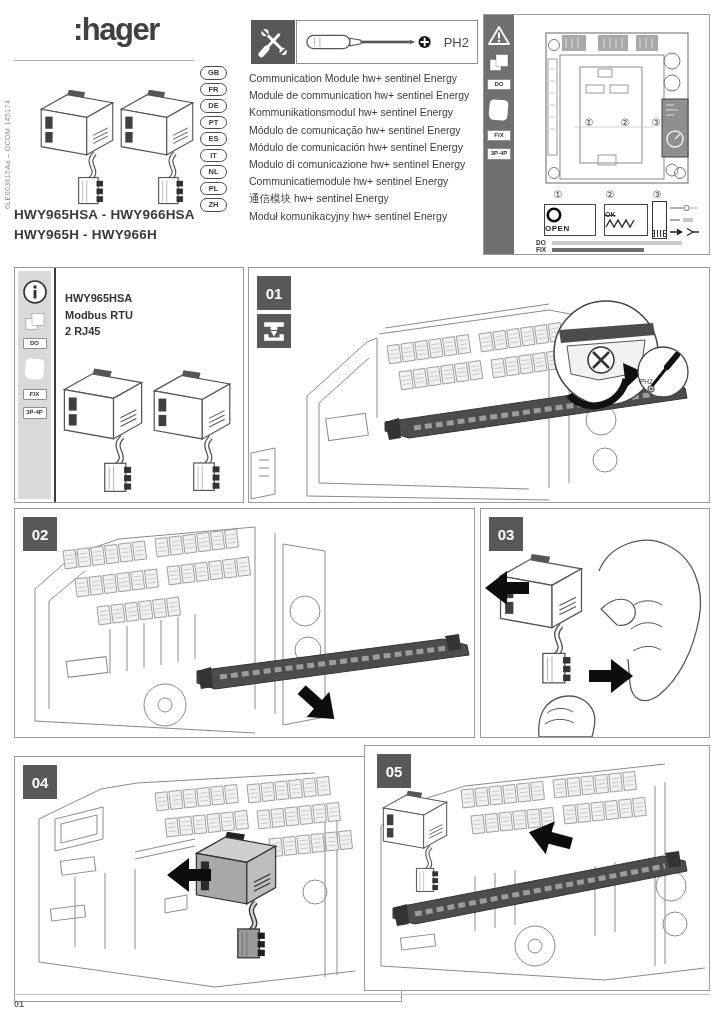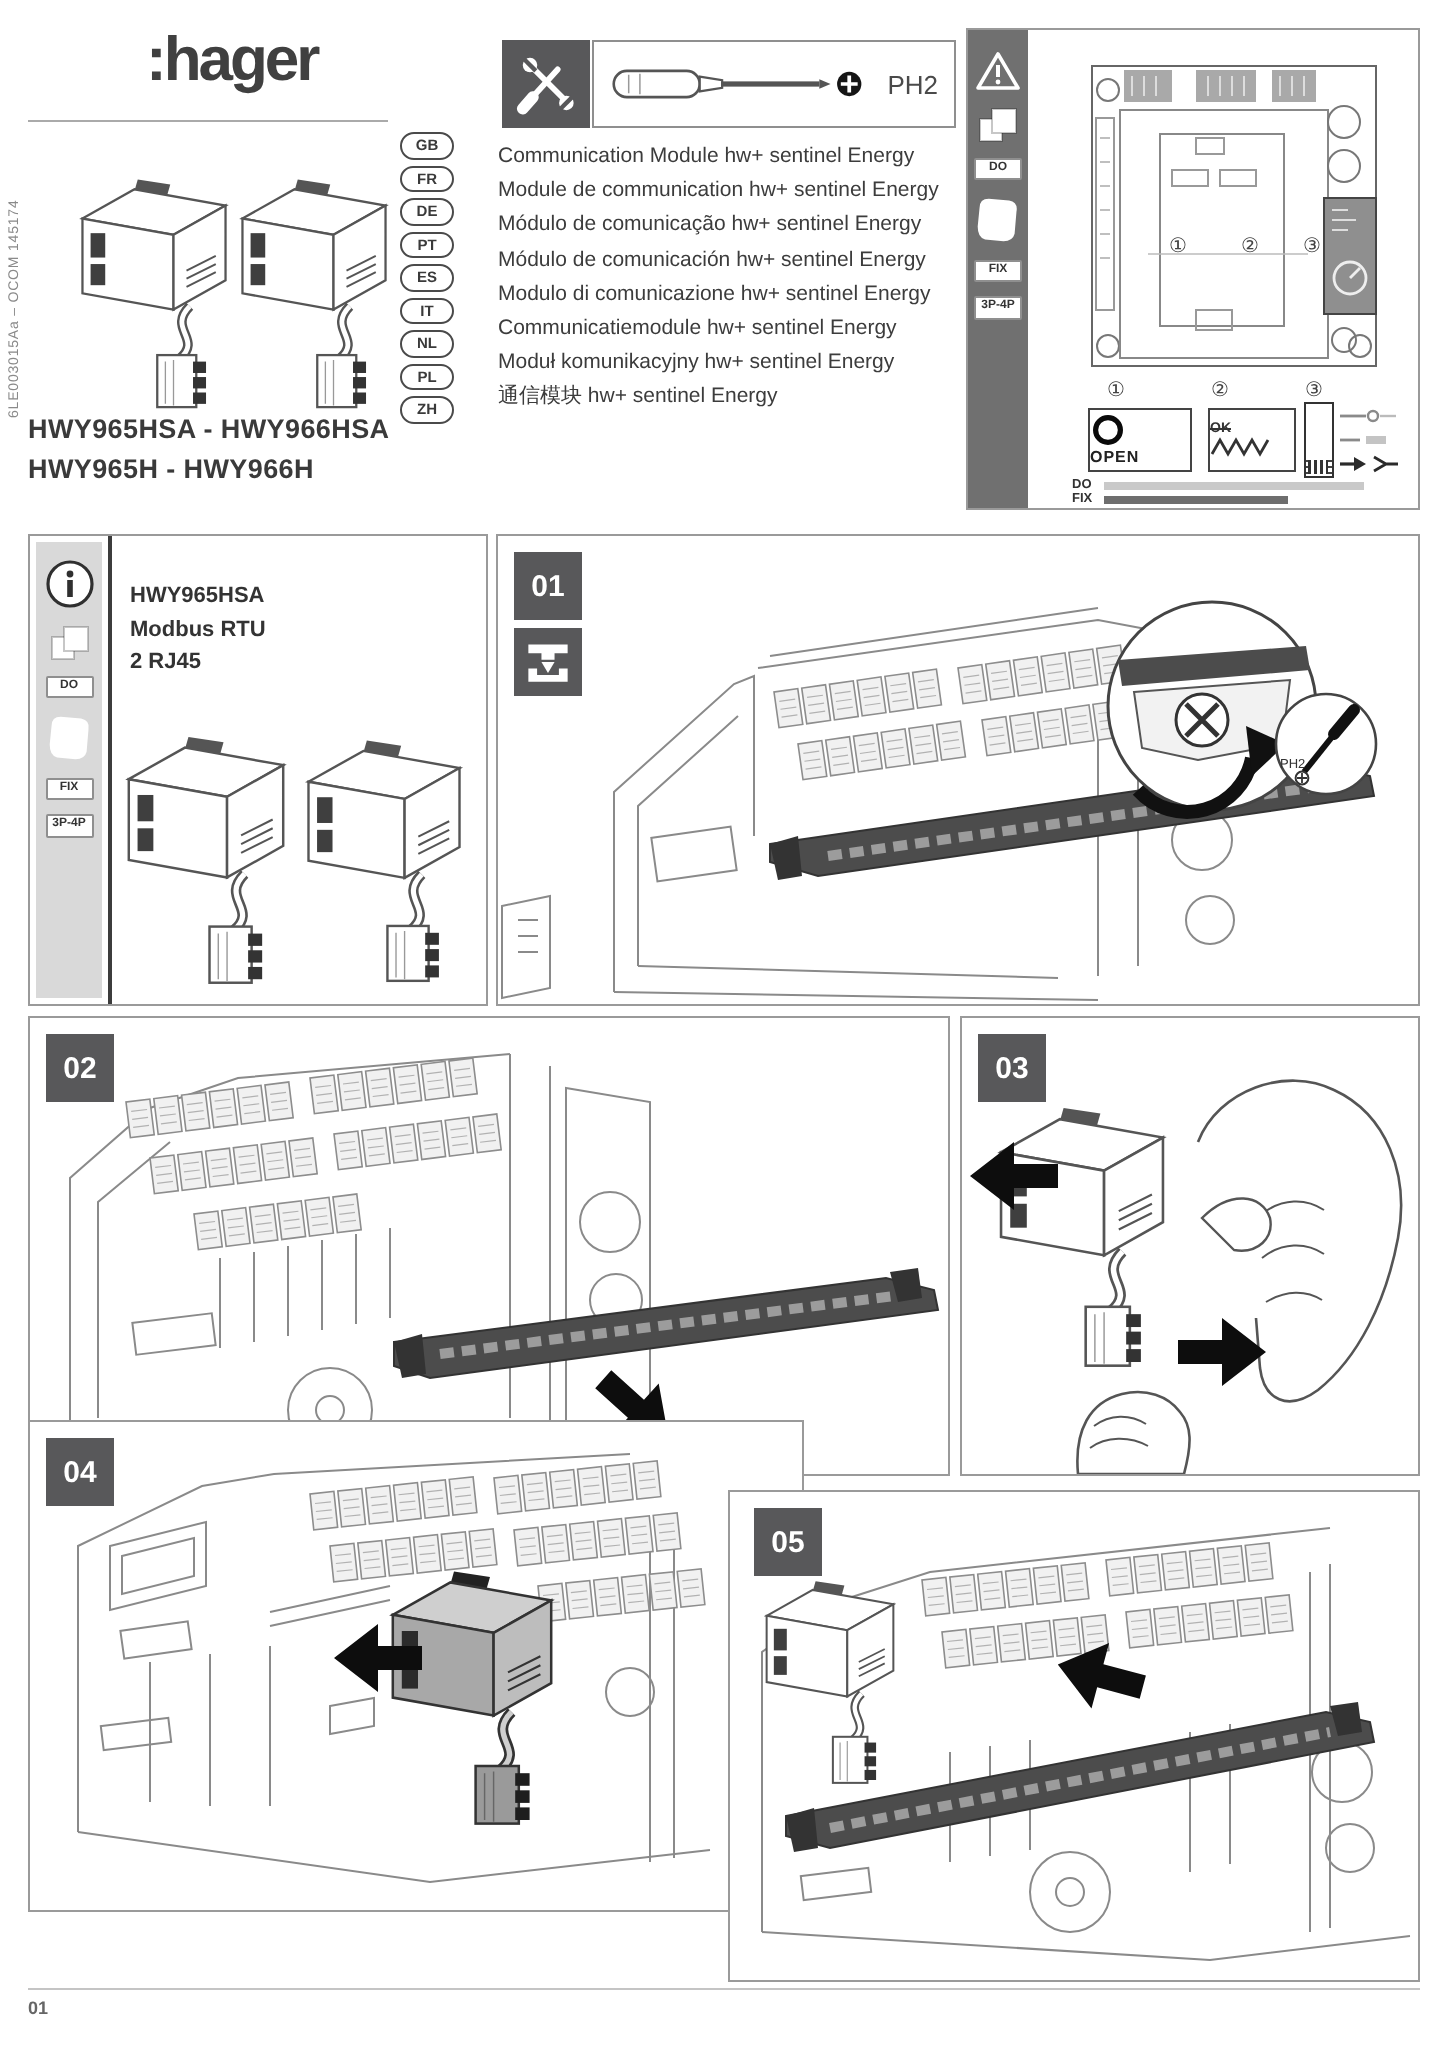--- a/index.html
+++ b/index.html
@@ -150,26 +150,27 @@
       <circle cx="128" cy="15" r="6.5" fill="#151515"></circle>
       <path d="M128 10.5 v9 M123.5 15 h9" stroke="#fff" stroke-width="2"></path>
     </svg>
     <span class="ph2">PH2</span>
   </div>
 </div>
 
 <div class="lang-titles" style="left:249px;top:70px">
   <div>Communication Module hw+ sentinel Energy</div>
   <div>Module de communication hw+ sentinel Energy</div>
+  <div>Kommunikationsmodul hw+ sentinel Energy</div>
   <div>Módulo de comunicação hw+ sentinel Energy</div>
   <div>Módulo de comunicación hw+ sentinel Energy</div>
   <div>Modulo di comunicazione hw+ sentinel Energy</div>
   <div>Communicatiemodule hw+ sentinel Energy</div>
+  <div>通信模块 hw+ sentinel Energy</div>
   <div>Moduł komunikacyjny hw+ sentinel Energy</div>
-  <div>通信模块 hw+ sentinel Energy</div>
 </div>
 
 <div class="panel" style="left:483px;top:14px;width:227px;height:241px">
   <div class="sidebar-dark">
     <svg width="24" height="21" viewBox="0 0 24 21">
       <path d="M12 2 L22 19 H2 Z" fill="none" stroke="#fff" stroke-width="1.8" stroke-linejoin="round"></path>
       <path d="M12 7.5 v6" stroke="#fff" stroke-width="2"></path>
         <circle cx="12" cy="16" r="1.2" fill="#fff"></circle>
     </svg>
     <svg width="20" height="19" viewBox="0 0 20 18">
@@ -380,21 +381,21 @@
     <path d="M150 120 C160 112 172 112 181 118 M150 98 C160 90 172 90 181 96 M152 142 C162 136 172 136 180 141" fill="none" stroke="#555" stroke-width="1"></path>
     <path d="M120 100 C134 86 150 88 154 100 C156 110 148 118 136 116 Z" fill="#fff" stroke="#555" stroke-width="1.2"></path>
     <use href="#sym-module" transform="translate(14,34) scale(0.92)"></use>
     <use href="#sym-barrow" transform="translate(48,96) rotate(180)"></use>
     <path d="M58 228 C56 206 64 192 80 188 C92 185 103 189 109 197 C115 204 115 213 111 228 Z" fill="#fff" stroke="#555" stroke-width="1.3"></path>
     <path d="M66 204 C74 198 84 198 92 203 M64 215 C72 209 84 209 93 214" fill="none" stroke="#555" stroke-width="1"></path>
     <use href="#sym-barrow" transform="translate(108,150)"></use>
   </svg>
 </div>
 
-<div class="panel" style="left:14px;top:710px;width:388px;height:246px">
+<div class="panel" style="left:14px;top:756px;width:388px;height:246px">
   <div class="badge" style="left:8px;top:8px">04</div>
   <svg class="abs" style="left:0;top:0" width="344" height="244" viewBox="0 0 344 244">
     <g stroke="#8a8a8a" fill="none" stroke-width="1">
       <path d="M24 205 L24 62 L86 32 L122 26 L300 16"></path>
       <path d="M40 62 L88 50 L88 82 L40 94 Z"></path>
       <path d="M46 67 L82 58 L82 77 L46 86 Z"></path>
       <rect x="46" y="102" width="34" height="14" transform="rotate(-8 63 109)"></rect>
       <path d="M120 95 L180 82 M120 102 L180 89"></path>
       <path d="M310 60 v160 M322 56 v162"></path>
       <circle cx="300" cy="135" r="12"></circle>

